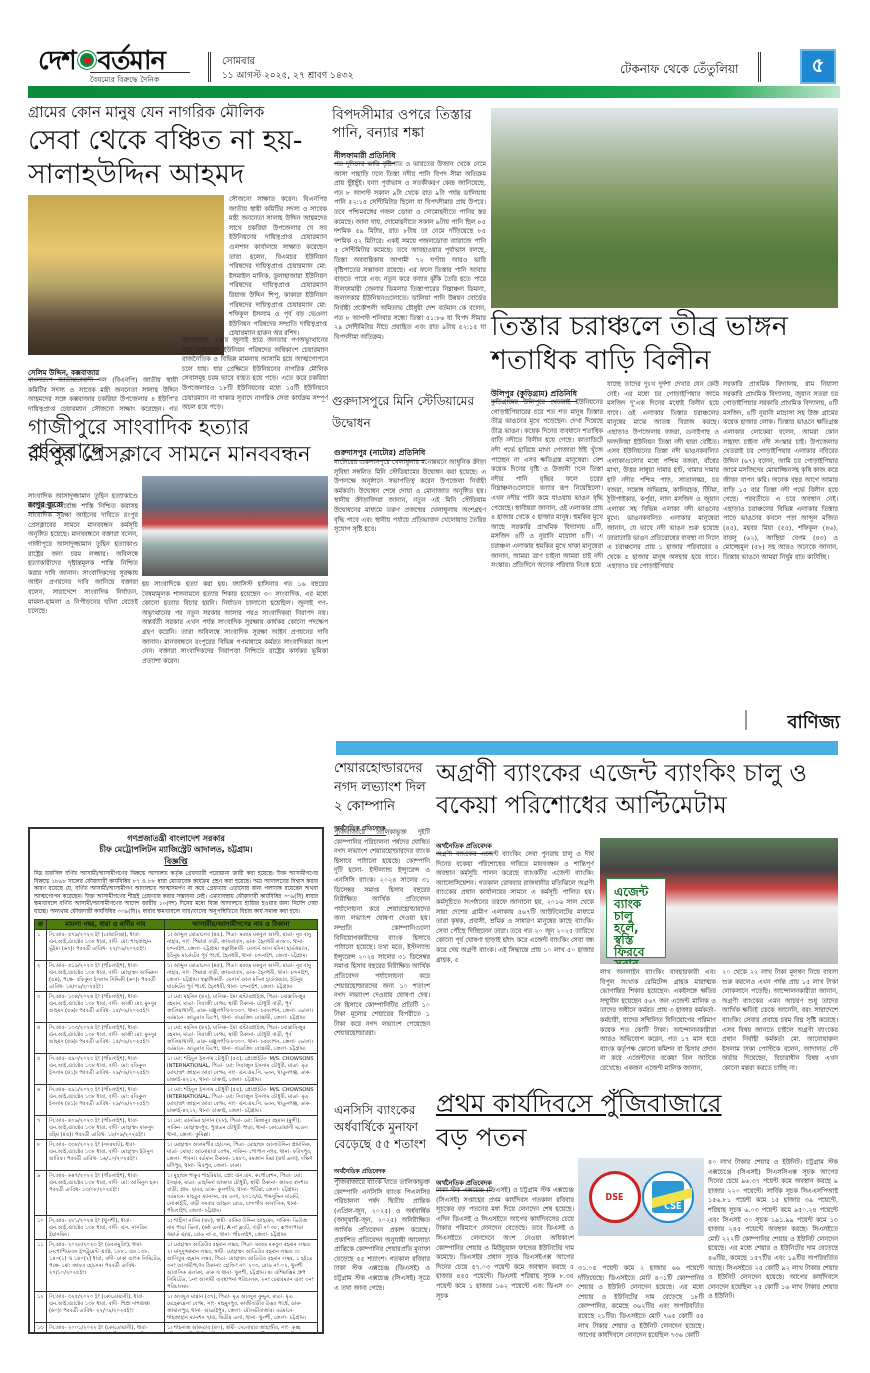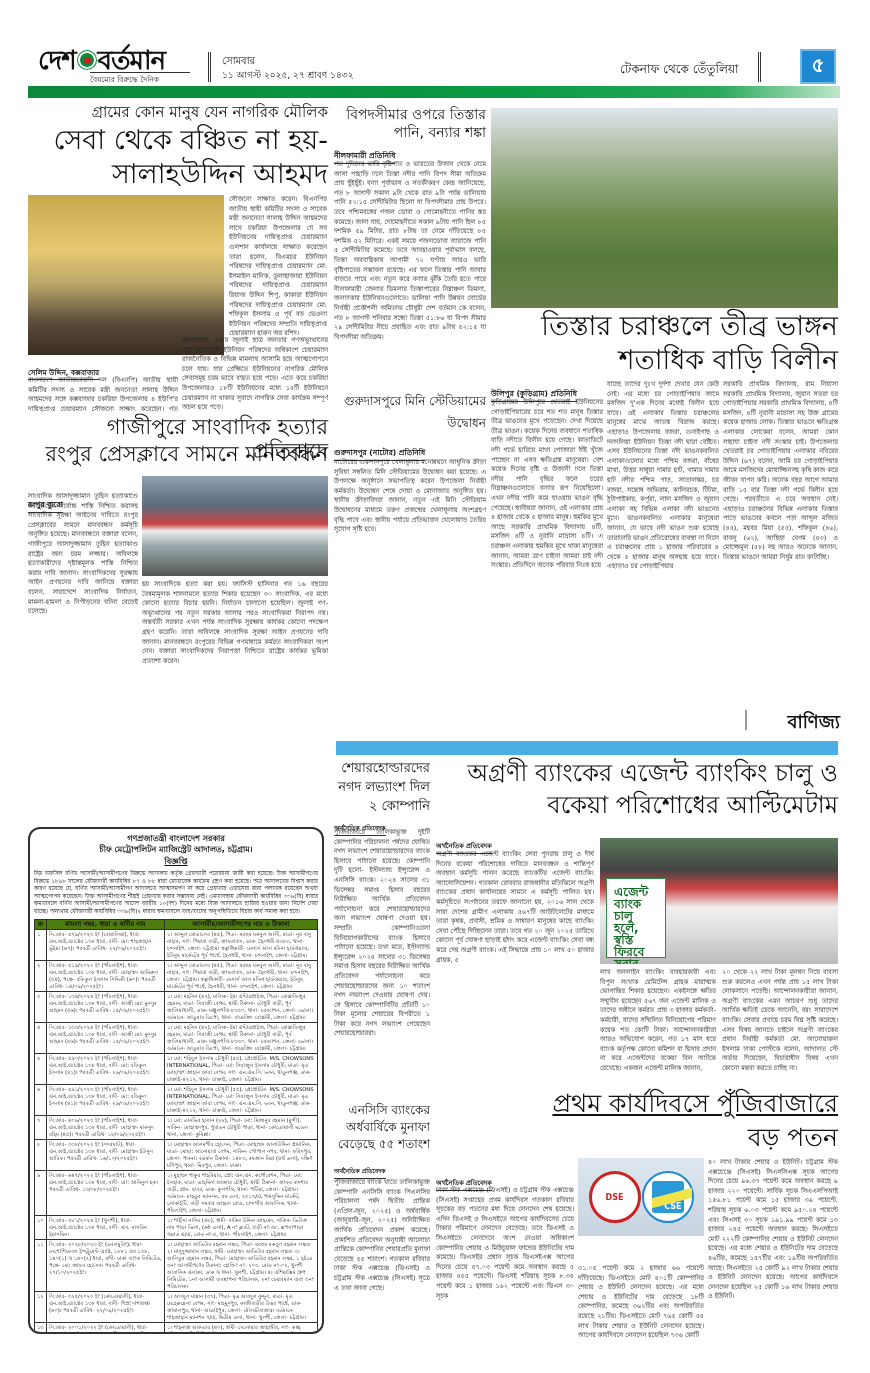--- a/index.html
+++ b/index.html
@@ -9,37 +9,37 @@
   .logo-text { font-family: "DejaVu Serif", serif; font-weight: bold; font-size: 26px; color: #111; letter-spacing: -1px; display: flex; align-items: center; gap: 2px; line-height: 28px; }
   .logo-emblem { width: 18px; height: 18px; border-radius: 50%; background: #0a8a3c; border: 2px solid #fff; box-shadow: 0 0 0 1px #0a8a3c; position: relative; display: inline-block; }
   .logo-emblem::after { content: ""; position: absolute; left: 4px; top: 4px; width: 7px; height: 7px; border-radius: 50%; background: #d21f26; }
   .tagline { font-size: 7.5px; color: #222; margin-left: 52px; margin-top: -2px; border-top: 1px solid #333; padding-top: 1px; width: 100px; }
   .vbar { width: 3px; border-left: 1px solid #333; border-right: 1px solid #333; }
   .date-block { left: 222px; top: 54px; font-size: 9px; line-height: 14px; }
   .date-day { font-size: 10px; }
   .slogan { left: 620px; top: 60px; font-size: 12px; }
   .page-num { left: 800px; top: 49px; width: 36px; height: 35px; background: #1e88d2; border: 2px solid #6fb8ea; color: #fff; font-size: 20px; display: flex; align-items: center; justify-content: center; font-weight: bold; }
   .green-band { left: 28px; top: 86px; width: 812px; height: 12px; background: linear-gradient(to right, #0b8a3a 0%, #0b9a43 60%, #28a95a 85%, #bfe7cc 100%); }
-  .headline { text-align: right; line-height: 1.15; color: #111; font-family: "DejaVu Sans", sans-serif; }
+  .headline { text-align: left; line-height: 1.15; color: #111; font-family: "DejaVu Sans", sans-serif; }
   .col-text { font-size: 6.4px; line-height: 9.6px; color: #222; text-align: justify; overflow: hidden; }
   .byline { font-size: 7.5px; font-weight: bold; border-bottom: 1px solid #333; display: inline-block; padding-bottom: 1px; }
   .photo { background: #8a9a7a; overflow: hidden; }
   .photo-meeting { background: linear-gradient(180deg, #c9a94e 0%, #e8c870 35%, #bba86a 55%, #5a4a3a 80%, #3a2e22 100%); }
   .photo-river { background: linear-gradient(180deg, #dfe6ec 0%, #a8b89a 25%, #6e8c4e 55%, #557a3c 75%, #6a7e4a 100%); }
   .photo-rally { background: linear-gradient(180deg, #8ea0b2 0%, #5a6a7a 30%, #c44 48%, #eee 55%, #9aa 70%, #555 100%); }
   .photo-bank { background: linear-gradient(180deg, #5a7a5a 0%, #444 25%, #c44 40%, #f0f0f0 55%, #ddd 75%, #bbb 100%); }
   .photo-stock { background: linear-gradient(180deg, #dde6ee 0%, #c6d4e0 100%); display: flex; align-items: center; justify-content: center; gap: 1px; }
   .logo-dse { width: 66px; height: 66px; border-radius: 50%; background: #fff; border: 3px solid #c22; display:flex; align-items:center; justify-content:center; font-size: 8px; color:#c22; font-weight:bold; }
   .logo-cse { width: 66px; height: 66px; border-radius: 50%; background: #fff; border: 2px solid #1e88d2; display:flex; align-items:center; justify-content:center; }
   .cse-inner { width: 40px; height: 40px; background: #2b9ad8; position: relative; border-radius: 3px; color:#fff; font-size: 8px; display:flex; align-items:flex-end; justify-content:flex-end; padding: 2px; font-weight:bold; }
   .cse-inner::before { content:""; position:absolute; left:0; top:12px; width:40px; height:10px; background:#f2e24a; transform: skewY(-15deg); }
   .section-label { left: 640px; top: 708px; width: 200px; text-align: right; font-size: 18px; font-weight: bold; }
   .section-sep { left: 745px; top: 710px; width: 2px; height: 20px; background: #999; }
   .blue-band { left: 336px; top: 741px; width: 502px; height: 14px; background: #4ab0e4; }
-  .notice { left: 28px; top: 827px; width: 296px; height: 507px; border: 2px solid #333; border-radius: 12px; padding: 4px; overflow: hidden; }
+  .notice { left: 28px; top: 827px; width: 296px; height: 507px; border: 2px solid #333; border-radius: 0; padding: 4px; overflow: hidden; }
   .notice-h1 { text-align: center; font-size: 8px; font-weight: bold; line-height: 11px; }
   .notice-h3 { text-align: center; font-size: 8px; font-weight: bold; text-decoration: underline; }
   .notice-intro { font-size: 5.6px; line-height: 7.6px; text-align: justify; margin-top: 2px; }
   table.notice-table { width: 100%; border-collapse: collapse; margin-top: 3px; font-size: 5.2px; line-height: 7px; }
   table.notice-table th { border: 1px solid #333; font-size: 6.5px; padding: 1px 2px; background: #4d7c0f; }
   table.notice-table td { border: 1px solid #333; padding: 1px 2px; vertical-align: top; }
   .caption { font-size: 7px; font-weight: bold; border-bottom: 1px solid #333; display: inline-block; }
 </style>
 </head>
 <body>

